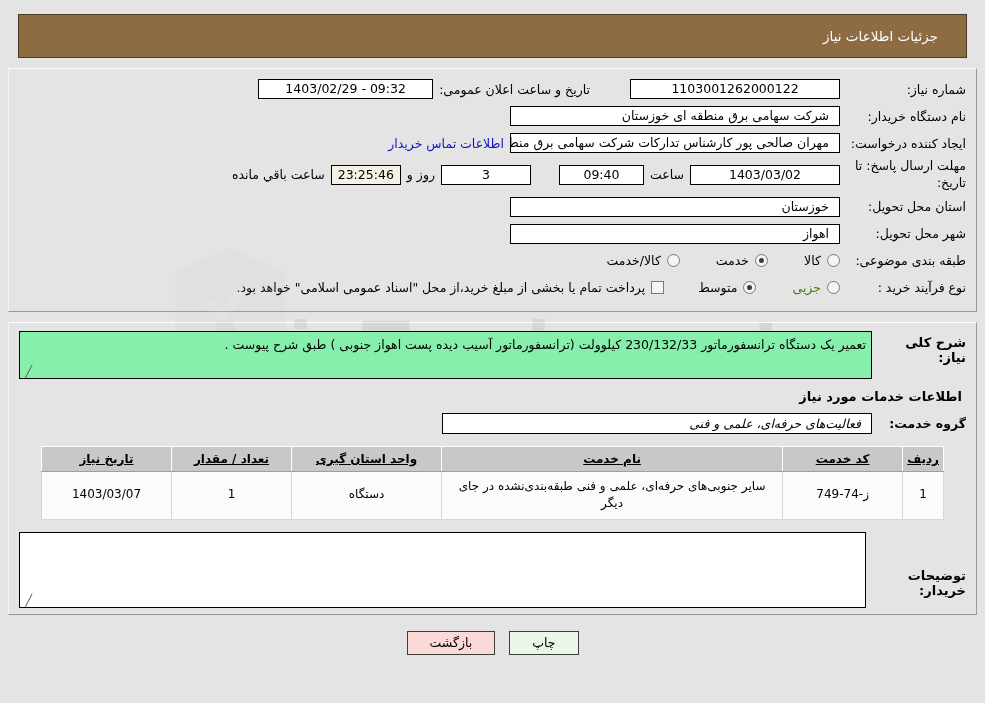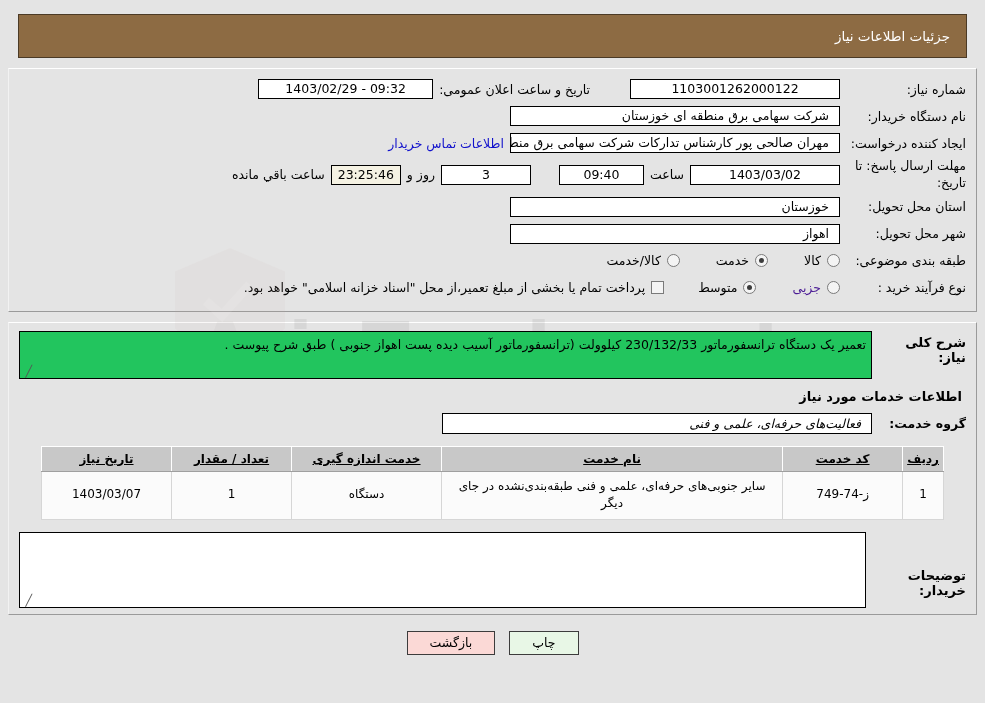--- a/index.html
+++ b/index.html
@@ -18,21 +18,21 @@
   
   .page-wrap { padding: 0; }
   .titlebar {
     margin: 14px 18px 0 18px;
     height: 44px;
     background: #8d6b43;
     border: 1px solid #4b3a26;
     display: flex;
     align-items: center;
     justify-content: flex-start;
-    padding: 0 16px;
+    padding: 0 28px;
   }
   .titlebar-text {
     color: #ffffff;
     font-size: 13.5px;
     font-weight: normal;
   }
 
   
   .panel {
     margin: 10px 8px 0 8px;
@@ -137,21 +137,21 @@
     display: inline-block;
     flex: 0 0 auto;
   }
   .note-text { font-size: 12.5px; }
 
   
   .desc-row { display: flex; align-items: flex-start; gap: 6px; margin-top: 2px; }
   .desc-lbl { width: 88px; text-align: right; font-weight: bold; font-size: 13px; padding-top: 4px; }
   .desc-box {
     flex: 1 1 auto;
-    background: #22c55e;
+    background: #86efac;
     border: 1px solid #000;
     min-height: 48px;
     padding: 3px 5px;
     font-size: 12.5px;
     line-height: 1.55;
     text-align: right;
     position: relative;
   }
   .resize-h {
     position: absolute;
@@ -348,27 +348,27 @@
         <span class="spacer-r"></span>
         <span class="radio"></span>
         <span class="radio-lbl">کالا/خدمت</span>
       </div>
     </div>
 
     <div class="frow">
       <span class="lbl">نوع فرآیند خرید :</span>
       <div class="radio-grp">
         <span class="radio"></span>
-        <span class="radio-lbl" style="color:#4c1d95;text-align:right;">جزیی</span>
+        <span class="radio-lbl" style="color:#4d7c0f;text-align:right;">جزیی</span>
         <span class="spacer-r"></span>
         <span class="radio on"></span>
         <span class="radio-lbl">متوسط</span>
       </div>
       <span class="cbox" style="margin-right:26px;"></span>
-      <span class="note-text">پرداخت تمام یا بخشی از مبلغ تعمیر،از محل "اسناد خزانه اسلامی" خواهد بود.</span>
+      <span class="note-text">پرداخت تمام یا بخشی از مبلغ خرید،از محل "اسناد عمومی اسلامی" خواهد بود.</span>
     </div>
 
   </div>
 
   <div class="panel tight">
 
     <div class="desc-row">
       <span class="desc-lbl">شرح کلی نیاز:</span>
       <div class="desc-box">
         <span>تعمیر یک دستگاه ترانسفورماتور 230/132/33 کیلوولت (ترانسفورماتور آسیب دیده پست اهواز جنوبی ) طبق شرح پیوست .</span>
@@ -383,21 +383,21 @@
       <div class="inp w-group rtltext" style="height:21px;line-height:19px;font-style:italic;">فعالیت‌های حرفه‌ای، علمی و فنی</div>
     </div>
 
     <div class="tbl-wrap">
       <table class="grid">
         <thead>
           <tr>
             <th class="c-row">ردیف</th>
             <th class="c-code">کد خدمت</th>
             <th class="c-name">نام خدمت</th>
-            <th class="c-unit">خدمت اندازه گیری</th>
+            <th class="c-unit">واحد استان گیری</th>
             <th class="c-qty">تعداد / مقدار</th>
             <th class="c-date">تاریخ نیاز</th>
           </tr>
         </thead>
         <tbody>
           <tr>
             <td>1</td>
             <td>ز-74-749</td>
             <td>سایر جنوبی‌های حرفه‌ای، علمی و فنی طبقه‌بندی‌نشده در جای دیگر</td>
             <td>دستگاه</td>

